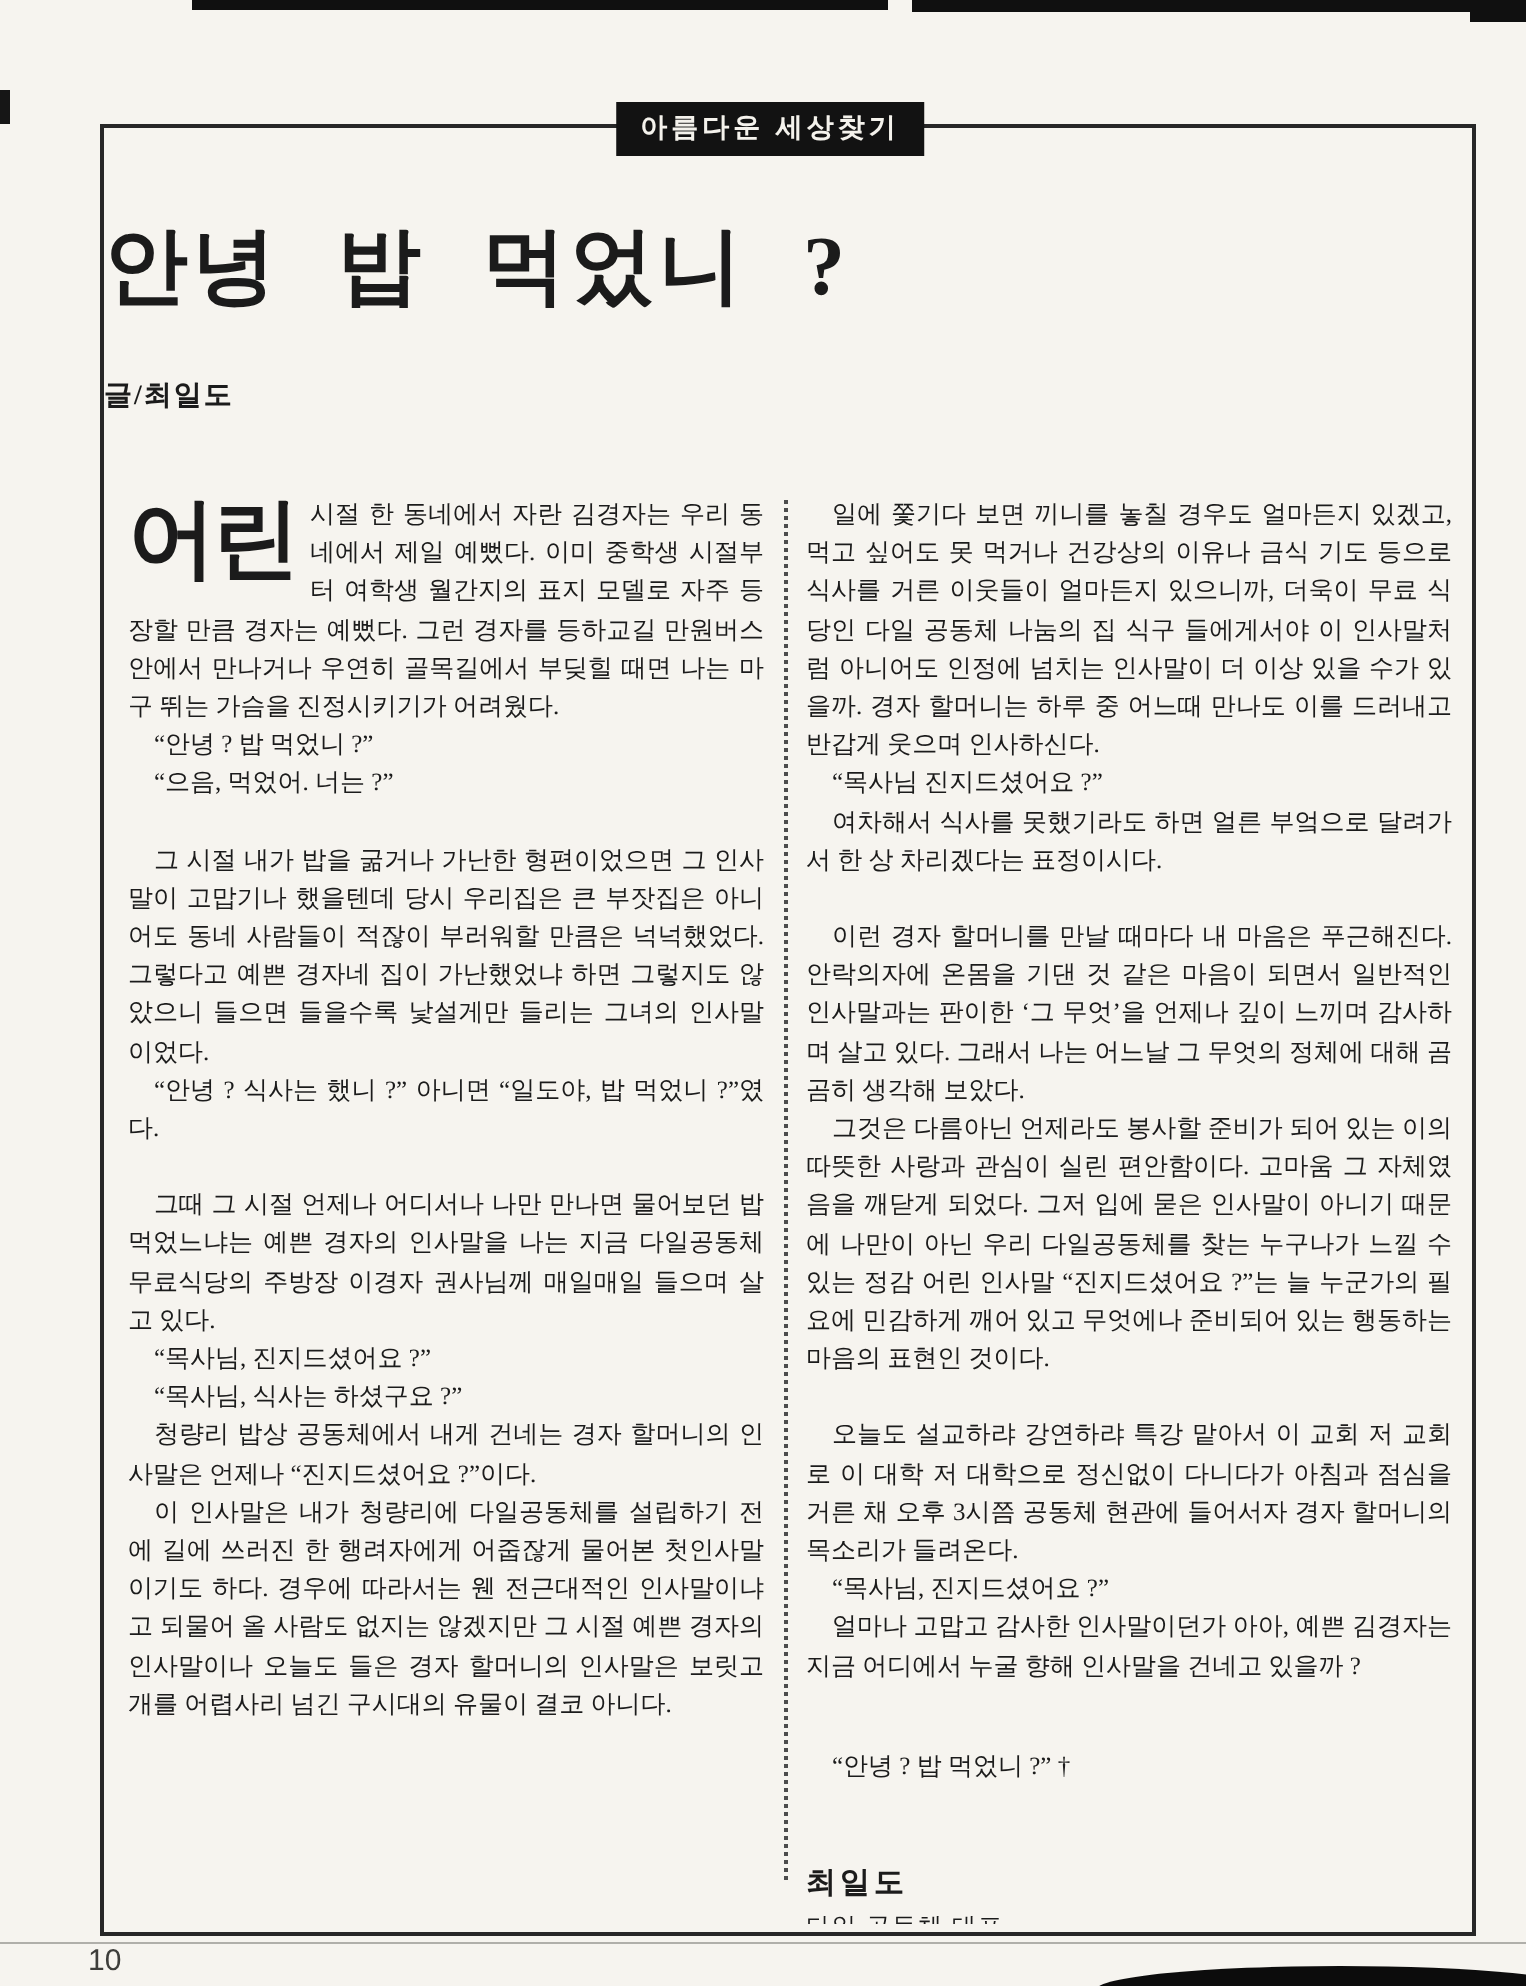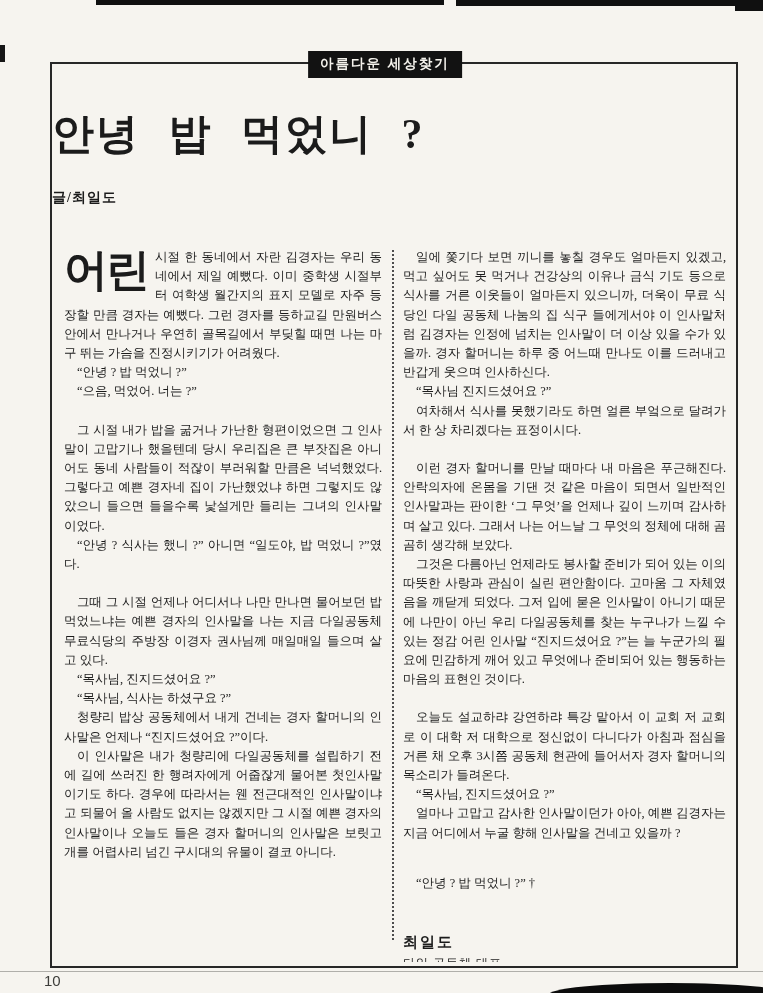--- a/index.html
+++ b/index.html
@@ -127,21 +127,21 @@
       <p class="p gap">그때 그 시절 언제나 어디서나 나만 만나면 물어보던 밥먹었느냐는 예쁜 경자의 인사말을 나는 지금 다일공동체 무료식당의 주방장 이경자 권사님께 매일매일 들으며 살고 있다.</p>
       <p class="p">“목사님, 진지드셨어요 ?”</p>
       <p class="p">“목사님, 식사는 하셨구요 ?”</p>
       <p class="p">청량리 밥상 공동체에서 내게 건네는 경자 할머니의 인사말은 언제나 “진지드셨어요 ?”이다.</p>
       <p class="p">이 인사말은 내가 청량리에 다일공동체를 설립하기 전에 길에 쓰러진 한 행려자에게 어줍잖게 물어본 첫인사말이기도 하다. 경우에 따라서는 웬 전근대적인 인사말이냐고 되물어 올 사람도 없지는 않겠지만 그 시절 예쁜 경자의 인사말이나 오늘도 들은 경자 할머니의 인사말은 보릿고개를 어렵사리 넘긴 구시대의 유물이 결코 아니다.</p>
     </div>
 
     <div class="divider"></div>
 
     <div class="col col-right">
-      <p class="p">일에 쫓기다 보면 끼니를 놓칠 경우도 얼마든지 있겠고, 먹고 싶어도 못 먹거나 건강상의 이유나 금식 기도 등으로 식사를 거른 이웃들이 얼마든지 있으니까, 더욱이 무료 식당인 다일 공동체 나눔의 집 식구 들에게서야 이 인사말처럼 김경자는 인정에 넘치는 인사말이 더 이상 있을 수가 있을까. 경자 할머니는 하루 중 어느때 만나도 이를 드러내고 반갑게 웃으며 인사하신다.</p>
+      <p class="p">일에 쫓기다 보면 끼니를 놓칠 경우도 얼마든지 있겠고, 먹고 싶어도 못 먹거나 건강상의 이유나 금식 기도 등으로 식사를 거른 이웃들이 얼마든지 있으니까, 더욱이 무료 식당인 다일 공동체 나눔의 집 식구 들에게서야 이 인사말처럼 아니어도 인정에 넘치는 인사말이 더 이상 있을 수가 있을까. 경자 할머니는 하루 중 어느때 만나도 이를 드러내고 반갑게 웃으며 인사하신다.</p>
       <p class="p">“목사님 진지드셨어요 ?”</p>
       <p class="p">여차해서 식사를 못했기라도 하면 얼른 부엌으로 달려가서 한 상 차리겠다는 표정이시다.</p>
       <p class="p gap">이런 경자 할머니를 만날 때마다 내 마음은 푸근해진다. 안락의자에 온몸을 기댄 것 같은 마음이 되면서 일반적인 인사말과는 판이한 ‘그 무엇’을 언제나 깊이 느끼며 감사하며 살고 있다. 그래서 나는 어느날 그 무엇의 정체에 대해 곰곰히 생각해 보았다.</p>
       <p class="p">그것은 다름아닌 언제라도 봉사할 준비가 되어 있는 이의 따뜻한 사랑과 관심이 실린 편안함이다. 고마움 그 자체였음을 깨닫게 되었다. 그저 입에 묻은 인사말이 아니기 때문에 나만이 아닌 우리 다일공동체를 찾는 누구나가 느낄 수 있는 정감 어린 인사말 “진지드셨어요 ?”는 늘 누군가의 필요에 민감하게 깨어 있고 무엇에나 준비되어 있는 행동하는 마음의 표현인 것이다.</p>
       <p class="p gap">오늘도 설교하랴 강연하랴 특강 맡아서 이 교회 저 교회로 이 대학 저 대학으로 정신없이 다니다가 아침과 점심을 거른 채 오후 3시쯤 공동체 현관에 들어서자 경자 할머니의 목소리가 들려온다.</p>
       <p class="p">“목사님, 진지드셨어요 ?”</p>
       <p class="p">얼마나 고맙고 감사한 인사말이던가 아아, 예쁜 김경자는 지금 어디에서 누굴 향해 인사말을 건네고 있을까 ?</p>
       <p class="p gap2">“안녕 ? 밥 먹었니 ?” †</p>
 
       <div class="author">

